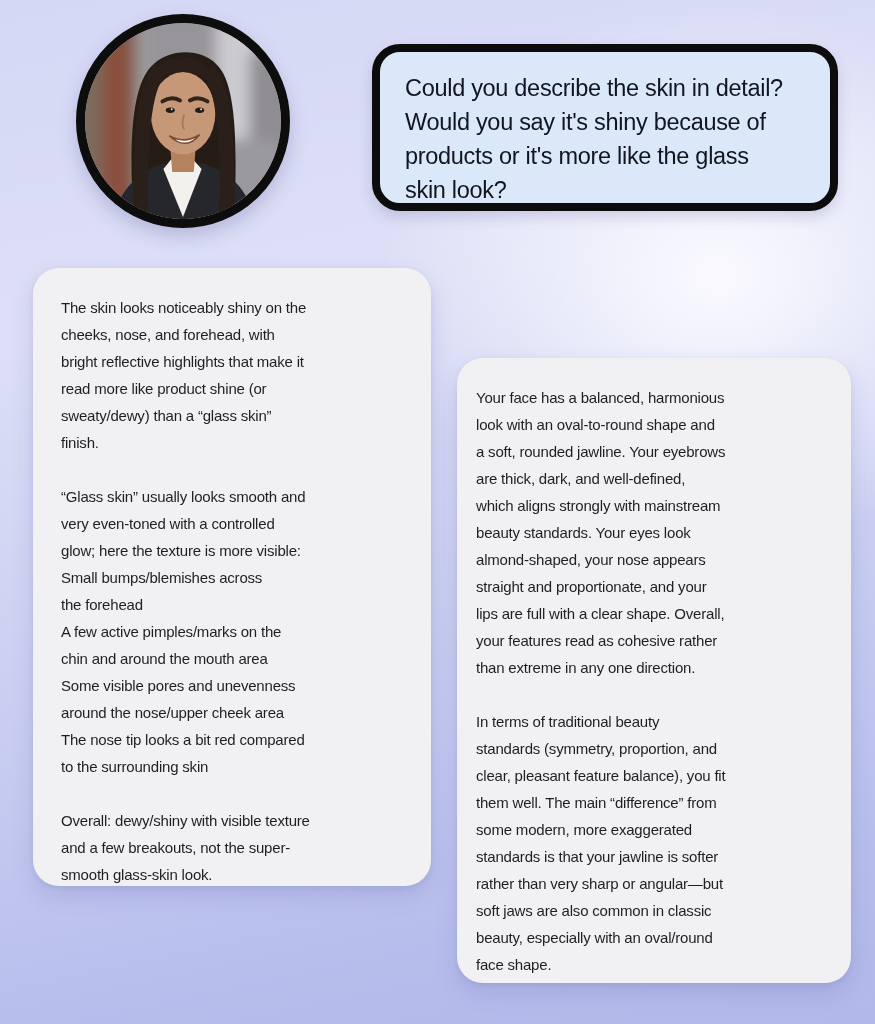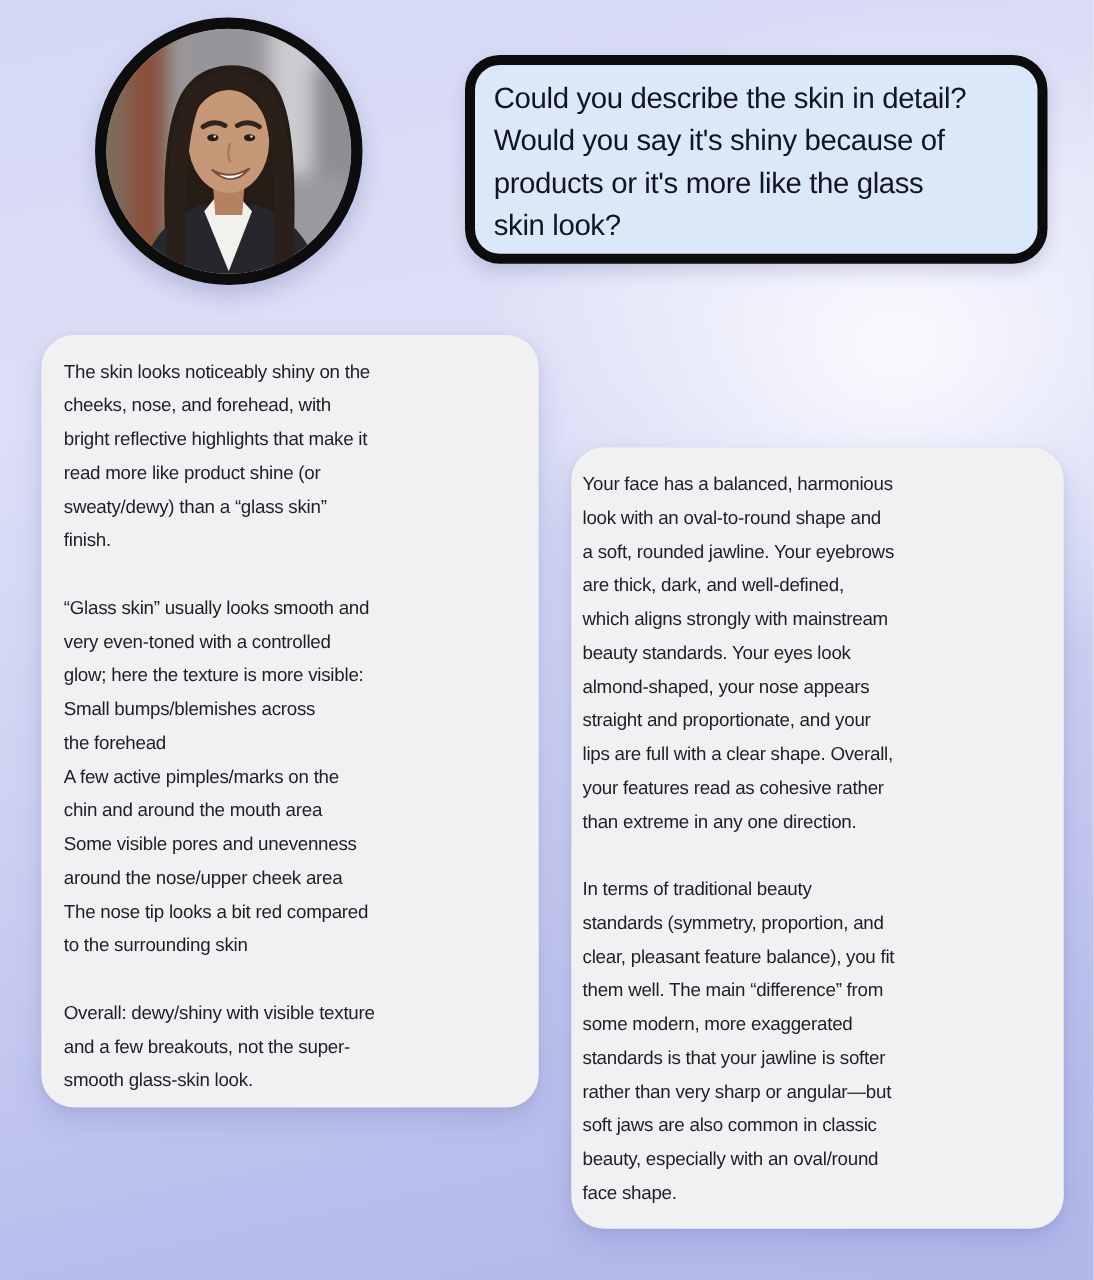--- a/index.html
+++ b/index.html
@@ -28,21 +28,21 @@
   }
   .avatar svg { display: block; width: 100%; height: 100%; }
 
   
   .bubble {
     position: absolute;
     box-sizing: border-box;
     color: #17181c;
   }
   .bubble p {
-    margin: 2px;
+    margin: 12px;
     white-space: pre-line;
   }
 
   .bubble.question {
     left: 372px; top: 44px;
     width: 466px; height: 167px;
     background: #dbe8f9;
     border: 8px solid #0c0c0c;
     border-radius: 28px;
     padding: 7px 13px;

